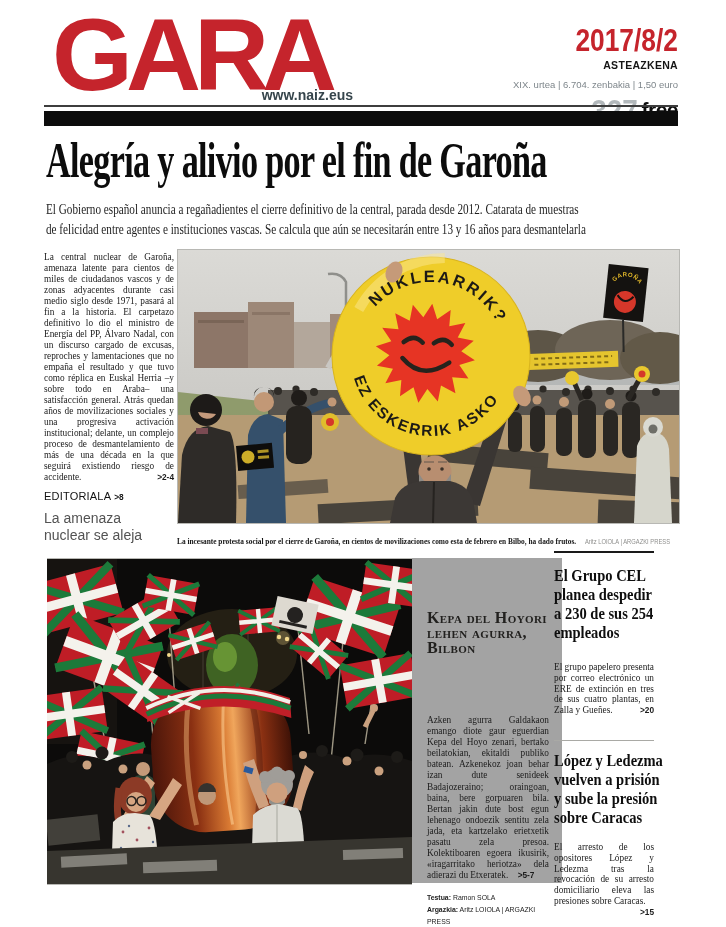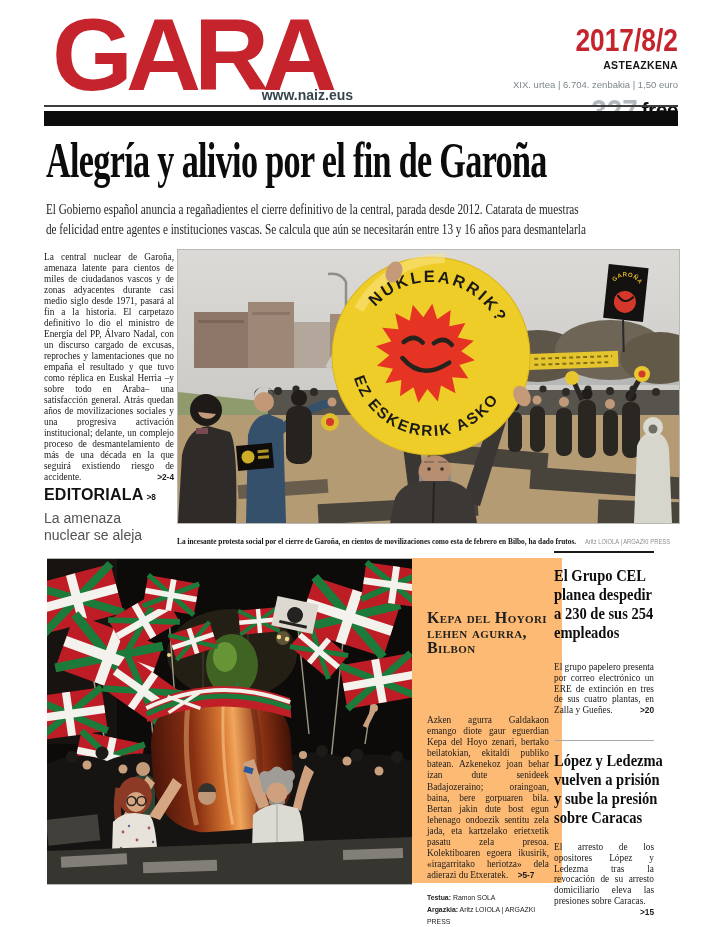--- a/index.html
+++ b/index.html
@@ -34,35 +34,35 @@
   .subhead{left:46px;top:200px;}
   .subhead div{font-size:14px;line-height:19.5px;color:#1d1d1d;white-space:nowrap;
         transform:scaleX(.8);transform-origin:0 0;}
 
   
   .leftcol{left:44px;top:252px;width:130px;font-size:9.3px;line-height:11px;
            text-align:justify;color:#1a1a1a;}
   .pref{font-weight:bold;font-family:"Liberation Sans","DejaVu Sans",sans-serif;font-size:8.3px;}
   .leftcol .pref{float:right;}
   .editorial{left:44px;top:486px;width:130px;}
-  .ed-label{font-size:16px;font-weight:bold;color:#121212;letter-spacing:.2px;}
+  .ed-label{font-size:11px;font-weight:normal;color:#121212;letter-spacing:.2px;}
   .ed-ref{font-size:8.3px;font-weight:bold;margin-left:3px;}
   .ed-title{margin-top:6px;width:112px;font-size:14px;line-height:17px;color:#535353;}
 
   
   .lead-photo{left:177px;top:249px;width:501px;height:273px;border:1px solid #b8b8b4;box-sizing:content-box;}
   .lead-photo svg{display:block;}
   .lead-caption{left:177px;top:530px;width:520px;}
   .lead-caption span.cwrap{display:inline-block;white-space:nowrap;transform:scaleX(.88);transform-origin:0 0;}
   .cap-main{font-size:8.4px;font-weight:bold;color:#141414;}
   .cap-credit{font-size:6.6px;color:#8e8e8c;margin-left:10px;font-family:"Liberation Sans","DejaVu Sans",sans-serif;}
 
   
   .bottom-photo{left:47px;top:558px;width:365px;height:325px;border-top:1px solid #b8b8b4;border-bottom:1px solid #b8b8b4;}
-  .kepa-panel{left:412px;top:558px;width:150px;height:325px;background:#fdba74;box-sizing:border-box;
+  .kepa-panel{left:412px;top:558px;width:150px;height:325px;background:#a3a3a3;box-sizing:border-box;
               padding:52px 13px 0 15px;}
   .kepa-title{font-variant:small-caps;font-weight:bold;font-size:16px;line-height:15px;
               letter-spacing:.4px;color:#22211f;}
   .kepa-body{margin-top:60px;font-size:9.3px;line-height:11.1px;text-align:justify;color:#1c1c1c;}
   .kepa-body .pref{margin-left:7px;}
   .kepa-credits{margin-top:11px;font-family:"Liberation Sans","DejaVu Sans",sans-serif;
                 font-size:6.9px;line-height:12px;color:#222;}
   .kepa-credits b{font-weight:bold;}
 
   

